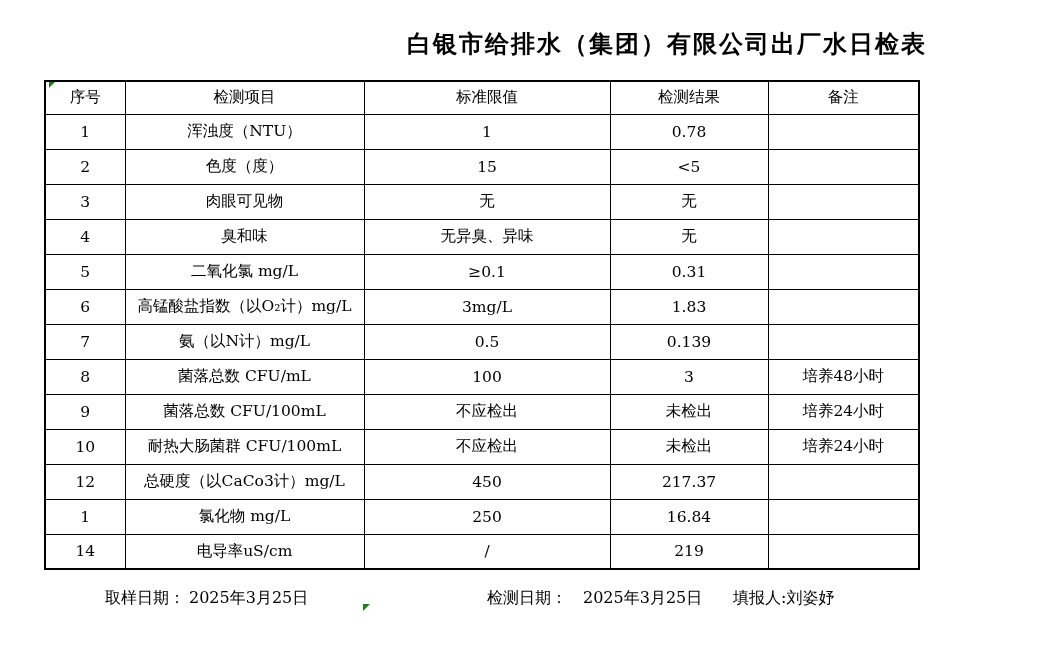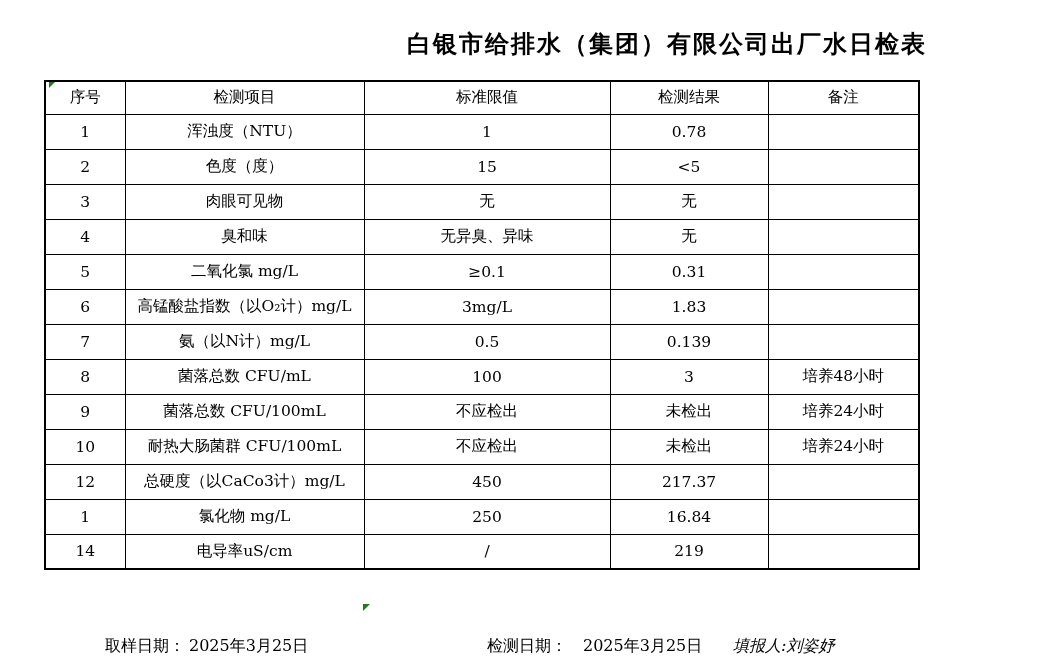--- a/index.html
+++ b/index.html
@@ -55,29 +55,29 @@
     width: 0;
     height: 0;
     border-top: 6px solid #1e7c1e;
     border-right: 6px solid transparent;
   }
   .corner-tri-header { left: 49px; top: 82px; }
   .corner-tri-bottom { left: 363px; top: 604px; border-top-width: 7px; border-right-width: 7px; }
   .footer {
     position: absolute;
     left: 0;
-    top: 636px;
+    top: 588px;
     width: 1042px;
     height: 24px;
     font-size: 16px;
   }
   .footer .f-item { position: absolute; top: 0; white-space: nowrap; }
   .f-sampling { left: 105px; }
   .f-testing  { left: 447px; margin-left: 40px; }
-  .f-reporter { left: 733px; font-style: italic; }
+  .f-reporter { left: 733px; }
   .f-testing .f-value { margin-left: 16px; }
   .f-sampling .f-value { margin-left: 4px; }
 </style>
 </head>
 <body>
 
 <div class="page">
 
   <h1 class="title">白银市给排水（集团）有限公司出厂水日检表</h1>
 

